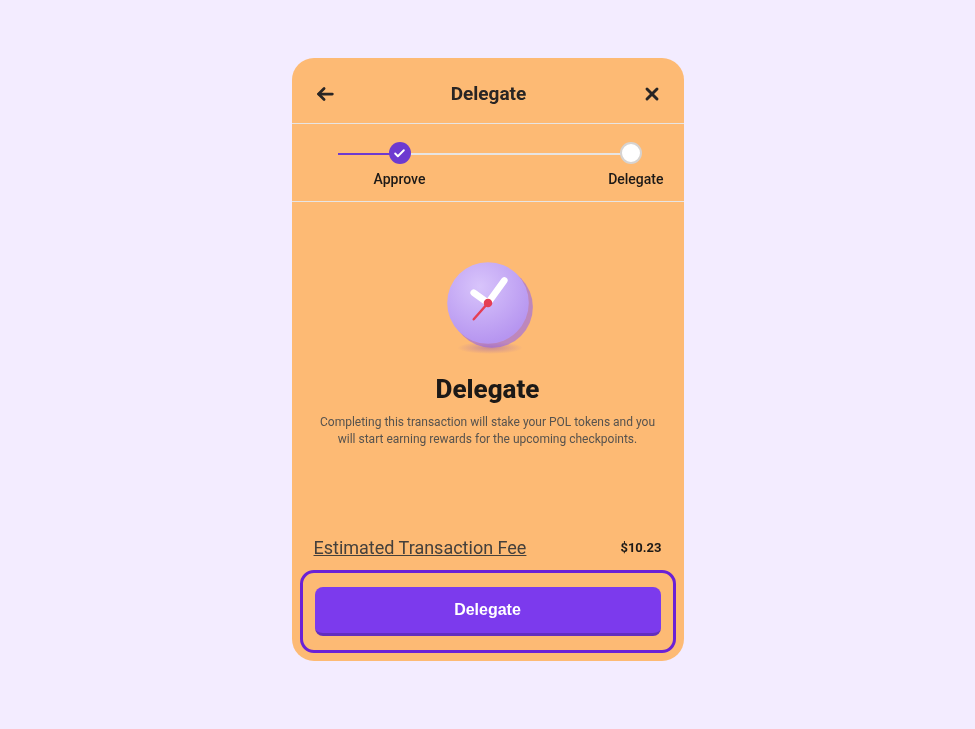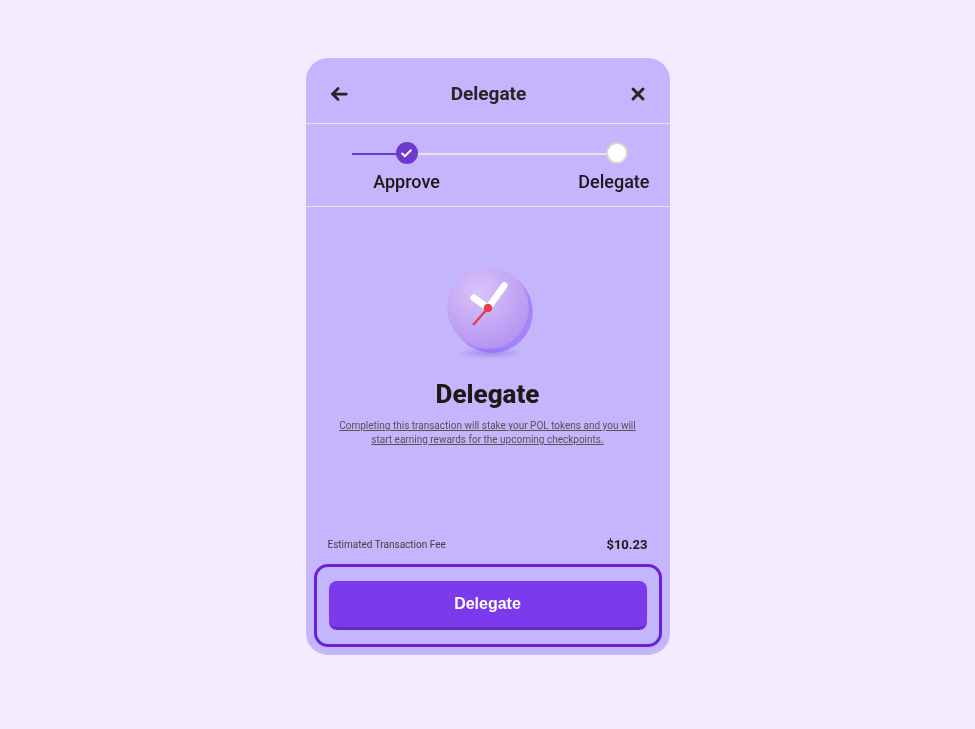--- a/index.html
+++ b/index.html
@@ -11,23 +11,23 @@
       font-family: -apple-system, BlinkMacSystemFont, 'Segoe UI', Roboto, Helvetica, Arial, sans-serif;
       background: #f3ecff;
       width: 975px;
       height: 729px;
       display: flex;
       justify-content: center;
       align-items: flex-start;
       padding-top: 58px;
     }
     .modal {
-      background: #c4b5fd;
+      background: #fdba74;
       border-radius: 22px;
-      width: 364px;
+      width: 392px;
       overflow: hidden;
     }
     .header {
       display: flex;
       align-items: center;
       justify-content: space-between;
       padding: 24px 22px 18px 22px;
     }
     .header-title {
       font-size: 19px;
@@ -71,21 +71,21 @@
       background: #fff;
     }
     .step-circle.active {
       background: #6d3ad0;
       border: none;
     }
     .step-circle.pending {
       border: 2px solid #d6d3d1;
     }
     .step-label {
-      font-size: 18px;
+      font-size: 14px;
       color: #1c1917;
       margin-top: 7px;
       font-weight: 500;
     }
     .step:first-child { align-items: flex-start; }
     .step:first-child .step-circle { margin-left: 14px; }
     .step:last-child { align-items: flex-end; }
     .step:last-child .step-circle { margin-right: 22px; }
     .connector-line {
       position: absolute;
@@ -113,35 +113,35 @@
       display: block;
       margin: 0 auto 18px auto;
     }
     .content-title {
       font-size: 26px;
       font-weight: 800;
       color: #1c1917;
       margin-bottom: 10px;
     }
     .content-desc {
-      font-size: 10px;
+      font-size: 12px;
       color: #57534e;
       line-height: 1.38;
       padding: 0 2px;
+    }
+    .fee-row {
+      display: flex;
+      justify-content: space-between;
+      align-items: center;
+      padding: 72px 22px 8px 22px;
+    }
+    .fee-label {
+      font-size: 18px;
+      color: #44403c;
       text-decoration: underline;
-    }
-    .fee-row {
-      display: flex;
-      justify-content: space-between;
-      align-items: center;
-      padding: 72px 22px 8px 22px;
-    }
-    .fee-label {
-      font-size: 10px;
-      color: #44403c;
     }
     .fee-value {
       font-size: 13px;
       font-weight: 700;
       color: #1c1917;
     }
     .action-outline {
       border: 3px solid #6b21d6;
       border-radius: 14px;
       margin: 4px 8px 8px 8px;

